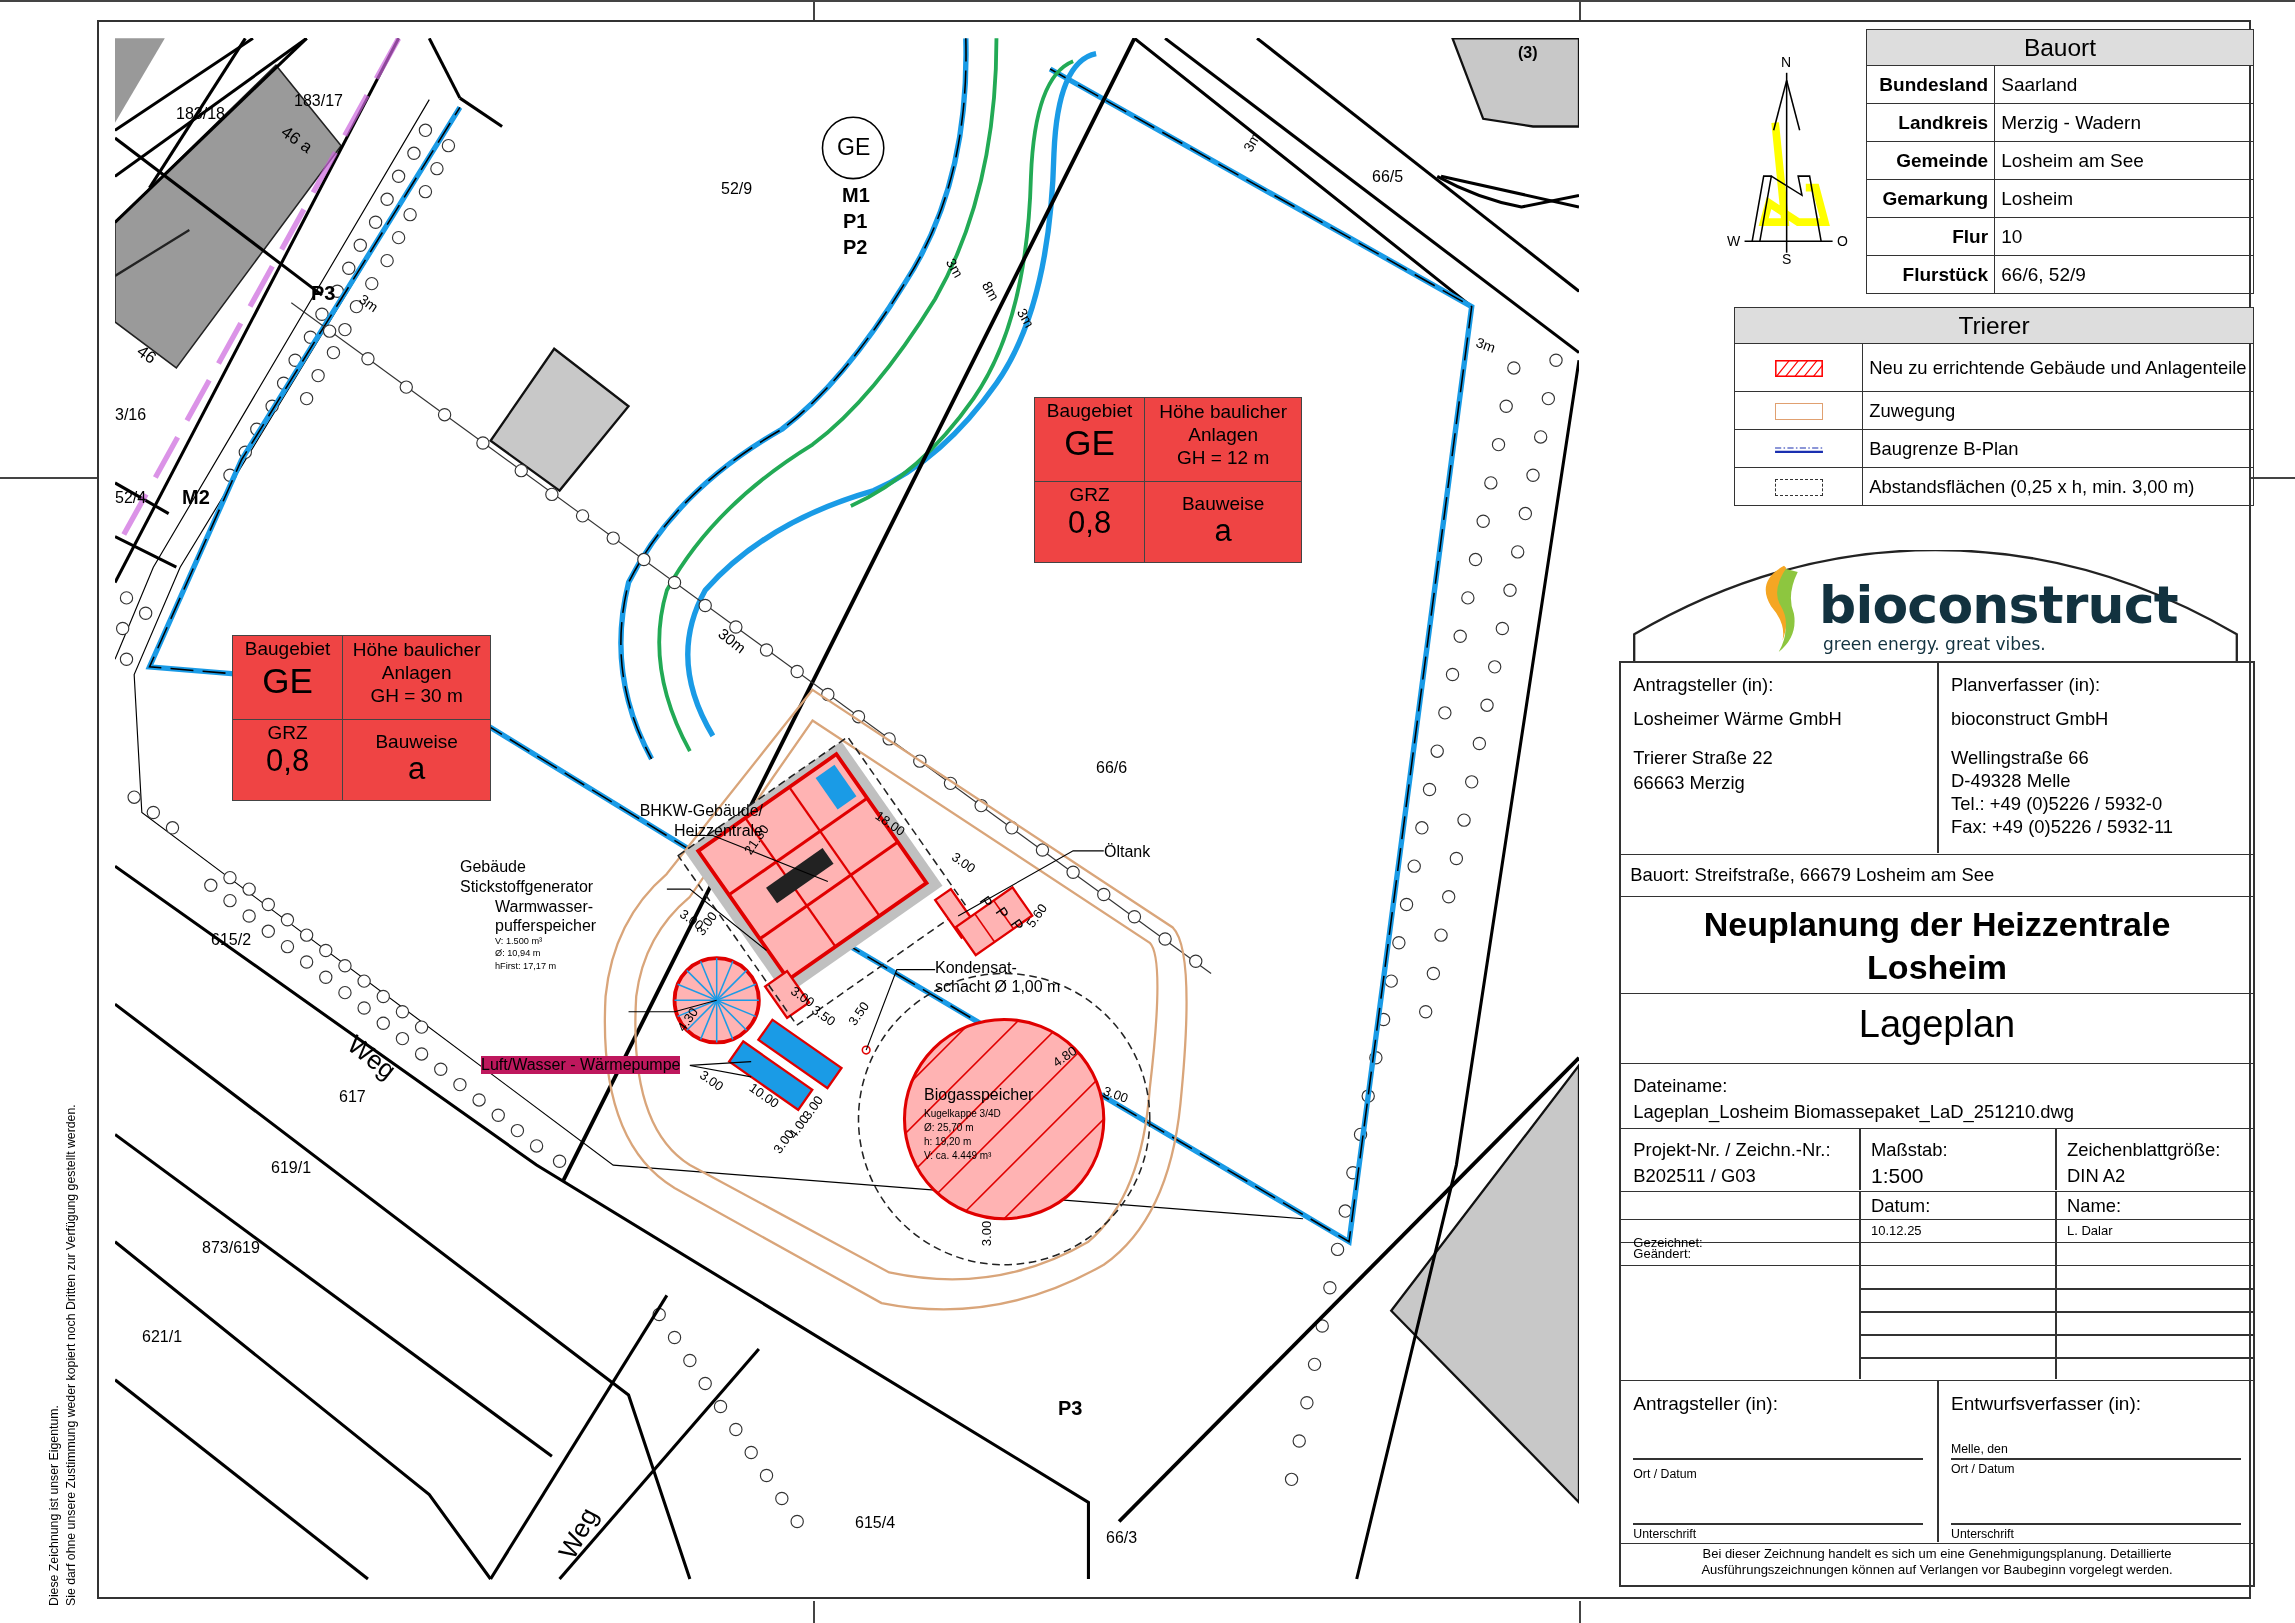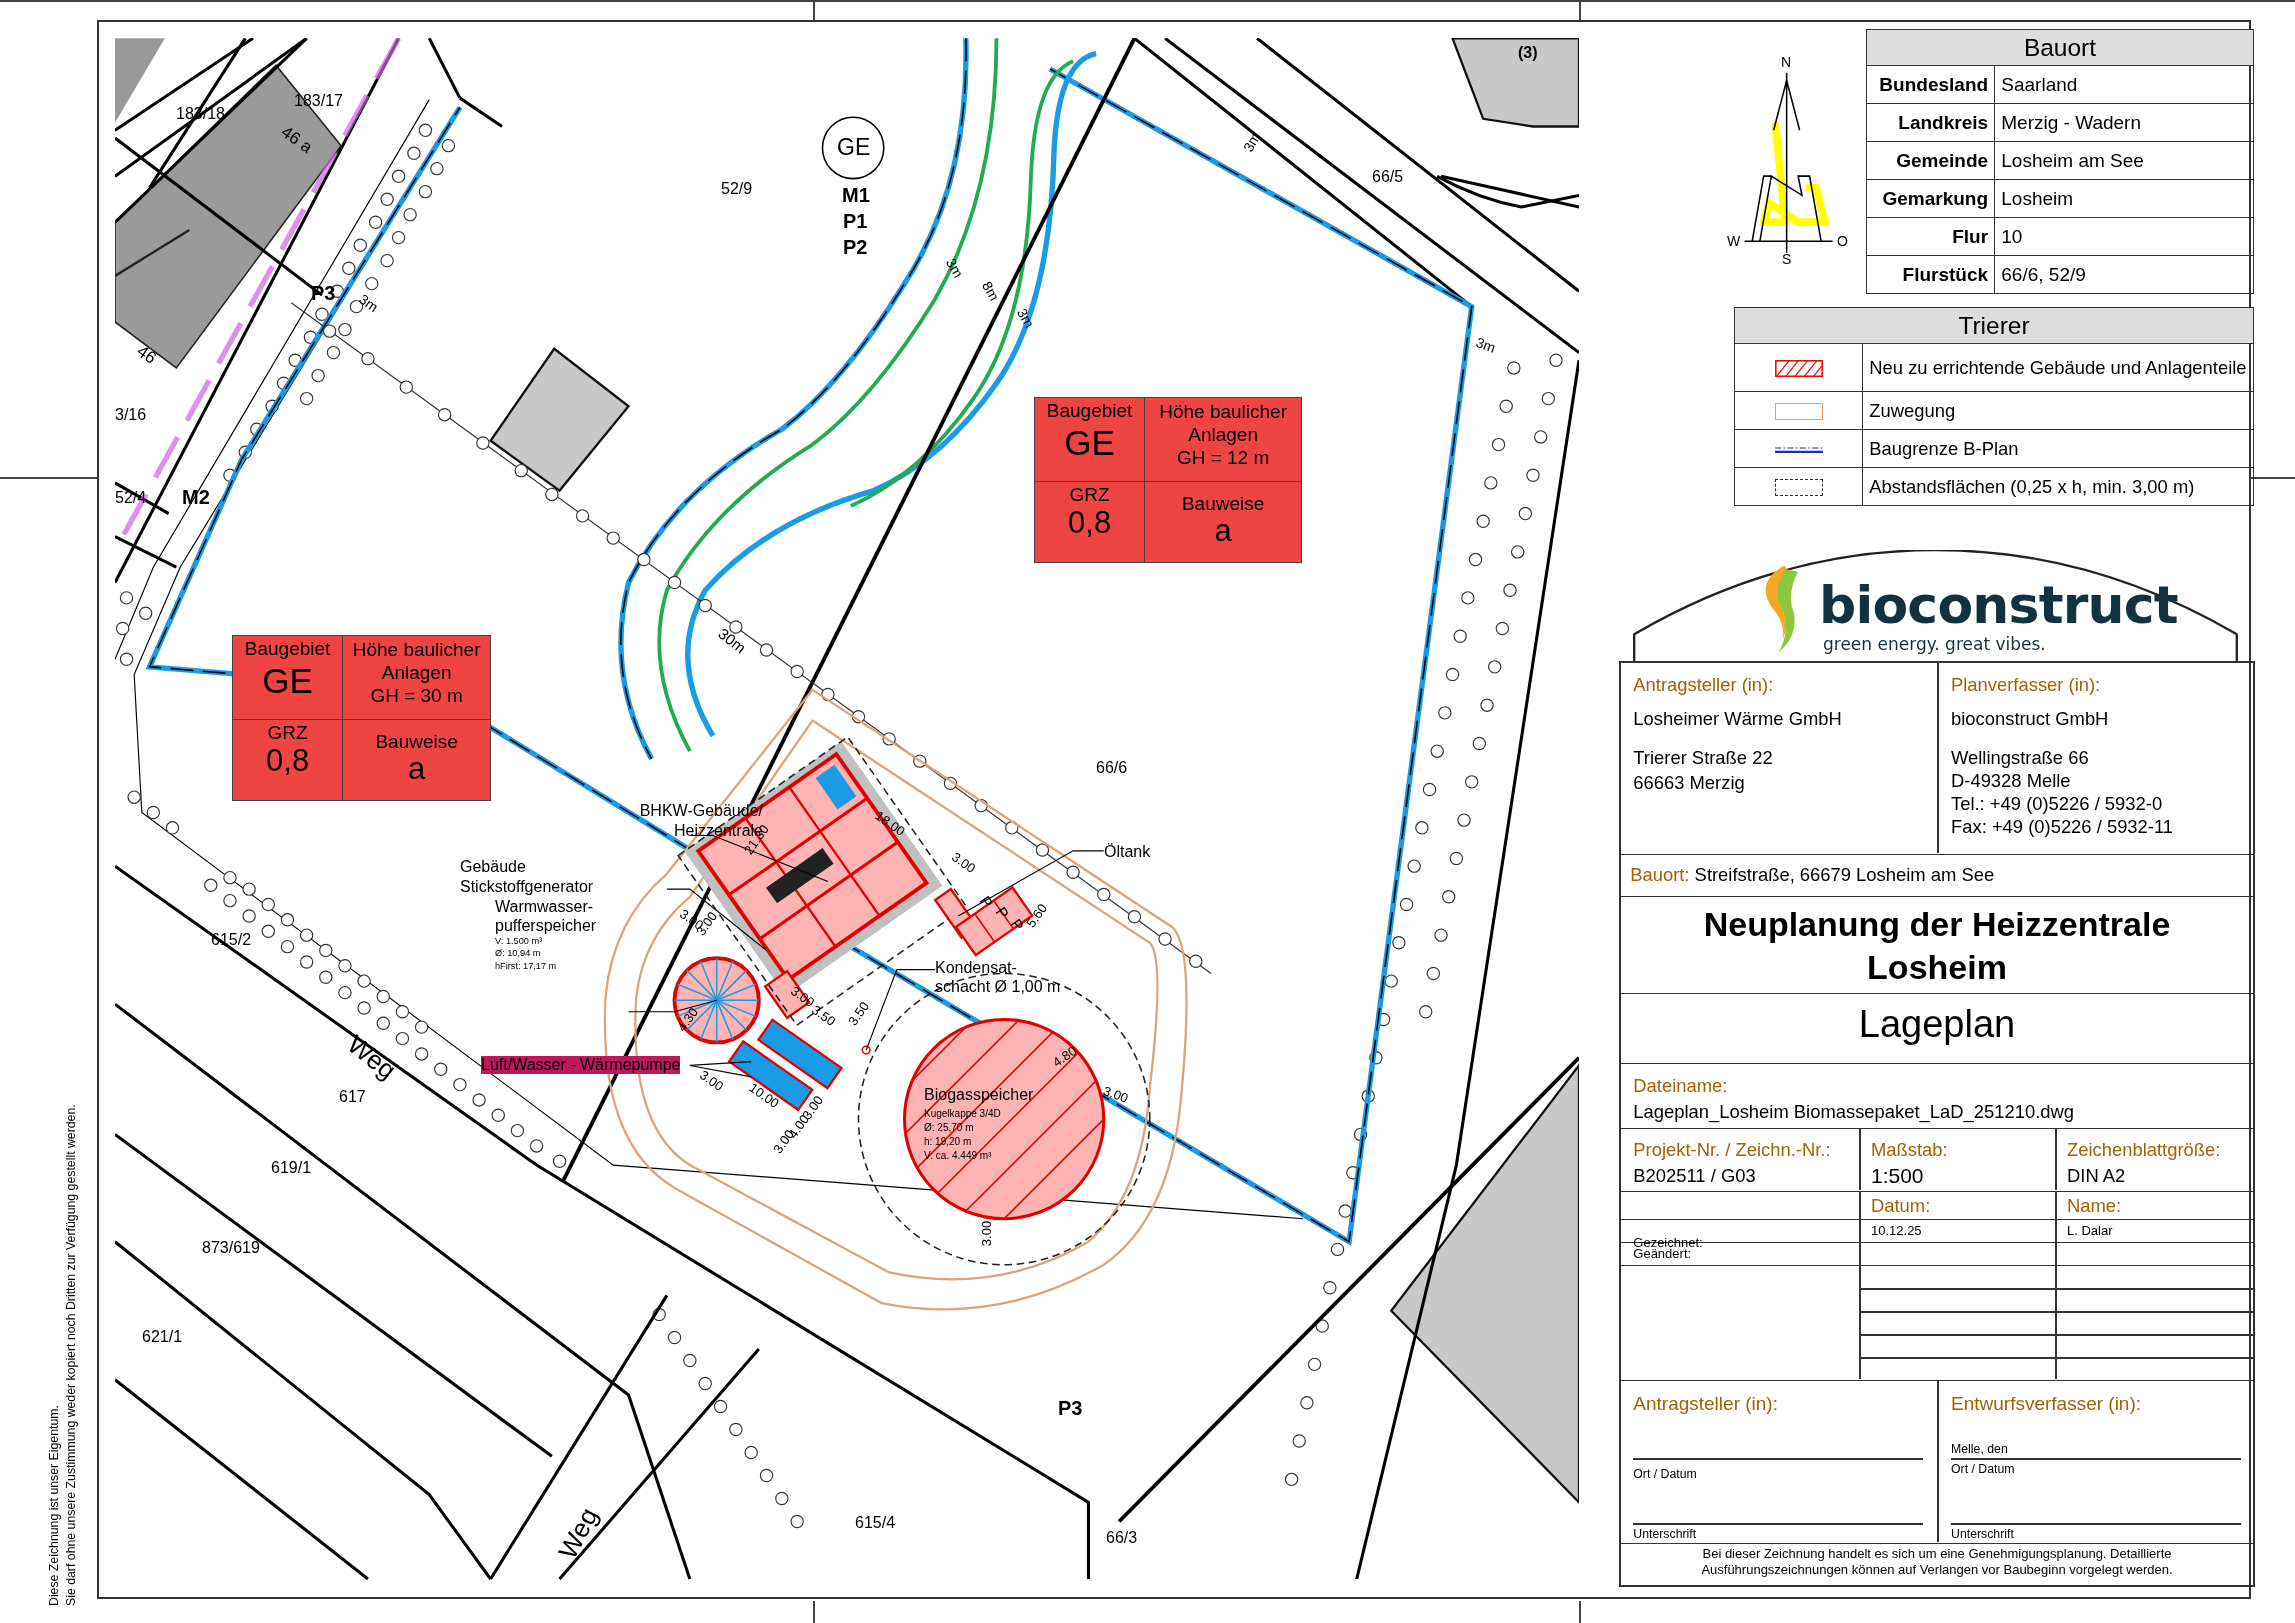--- a/index.html
+++ b/index.html
@@ -21,21 +21,21 @@
   .legend-table .hdr { background:#ddd; text-align:center; font-size:24.5px; height:35px; }
   .legend-table .sym { width:115px; text-align:center; }
   .legend-table td.txt { font-size:18.4px; line-height:21.5px; }
   .sym-box { display:inline-block; width:48px; height:17px; vertical-align:middle; box-sizing:border-box; }
   .logo-arch { position:absolute; left:1625px; top:550px; width:621px; height:112px; }
   .logo { position:absolute; left:1752px; top:560px; width:368px; height:100px; }
   .logo .word { position:absolute; left:67px; top:15.3px; font-size:52px; font-weight:bold; color:#12323f; letter-spacing:-0.8px; font-family:"DejaVu Sans", sans-serif; }
   .logo .tag { position:absolute; left:71px; top:74px; font-size:17px; color:#12323f; font-family:"DejaVu Sans", sans-serif; }
   .title-block { position:absolute; left:1619px; top:661px; width:636px; height:926px; border:2.3px solid #333; box-sizing:border-box; }
   .tb-row { position:absolute; left:0; width:100%; border-bottom:1.5px solid #333; box-sizing:border-box; }
-  .red { color:#a16207; }
+  .red { color:#000000; }
   .tb-cell { position:absolute; font-size:18.4px; }
   .tb-vline { position:absolute; background:#333; width:1.5px; }
   .tb-hline { position:absolute; background:#333; height:1.5px; }
   .big-title { font-weight:bold; font-size:34px; text-align:center; line-height:43px; }
   .zone-table { position:absolute; border-collapse:collapse; background:#ef4444; }
   .zone-table td { border:1.5px solid #444; text-align:center; font-size:19px; vertical-align:top; padding:1.5px 4.6px; }
   .zone-table .big { font-size:35px; line-height:41px; }
 </style>
 </head>
 <body>

